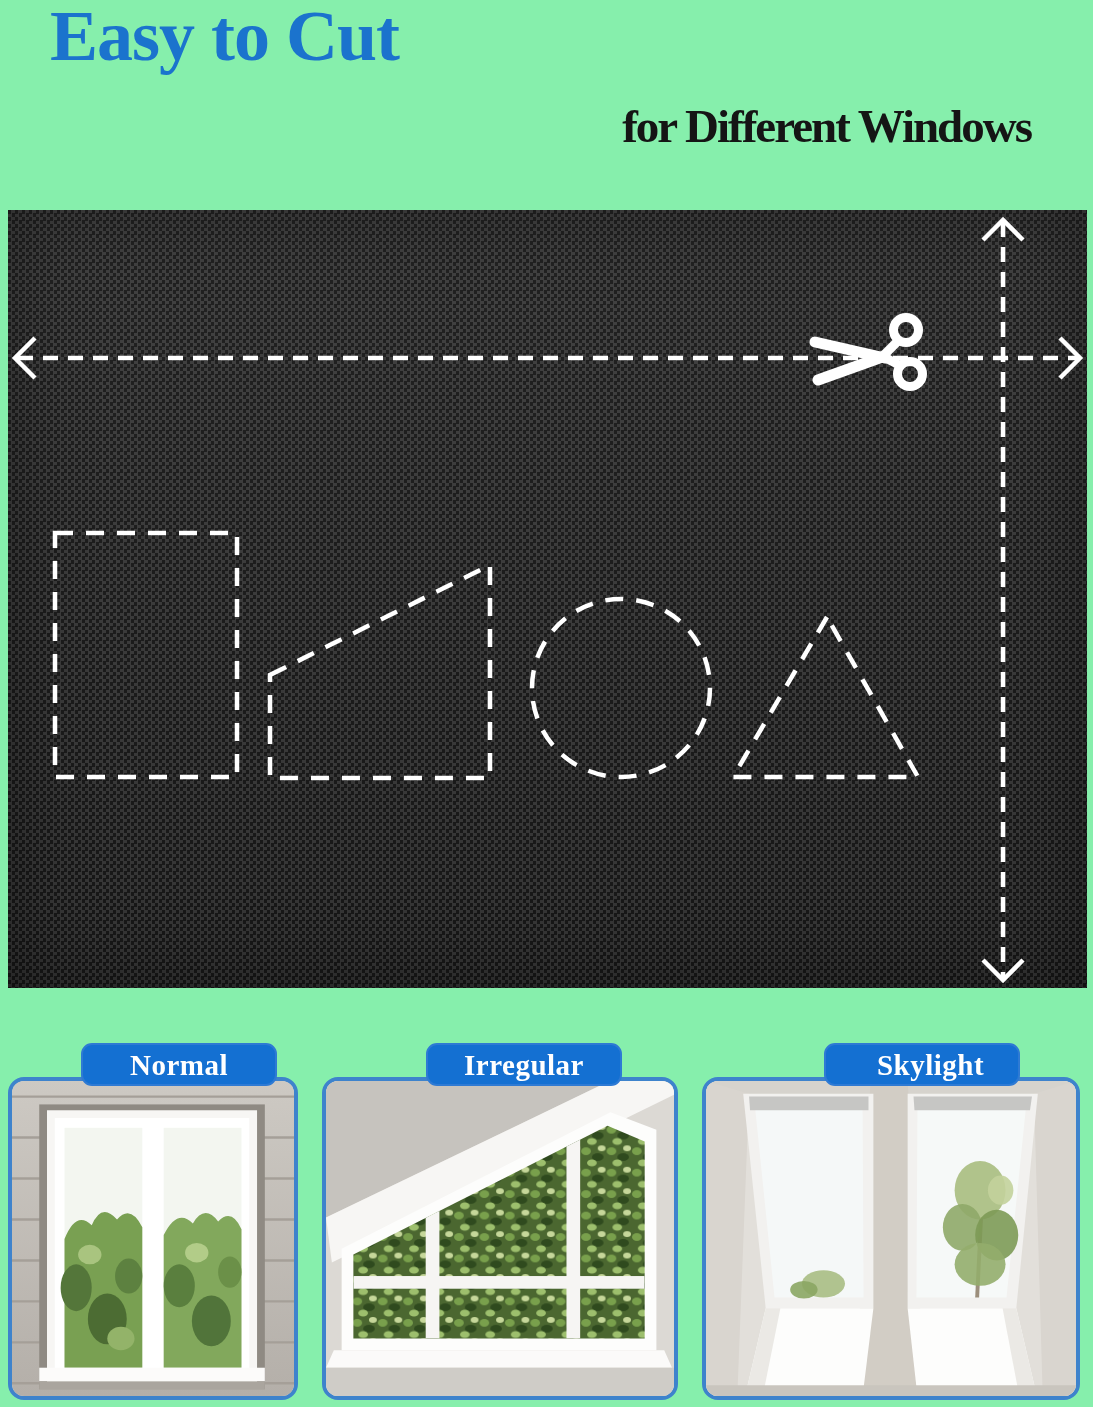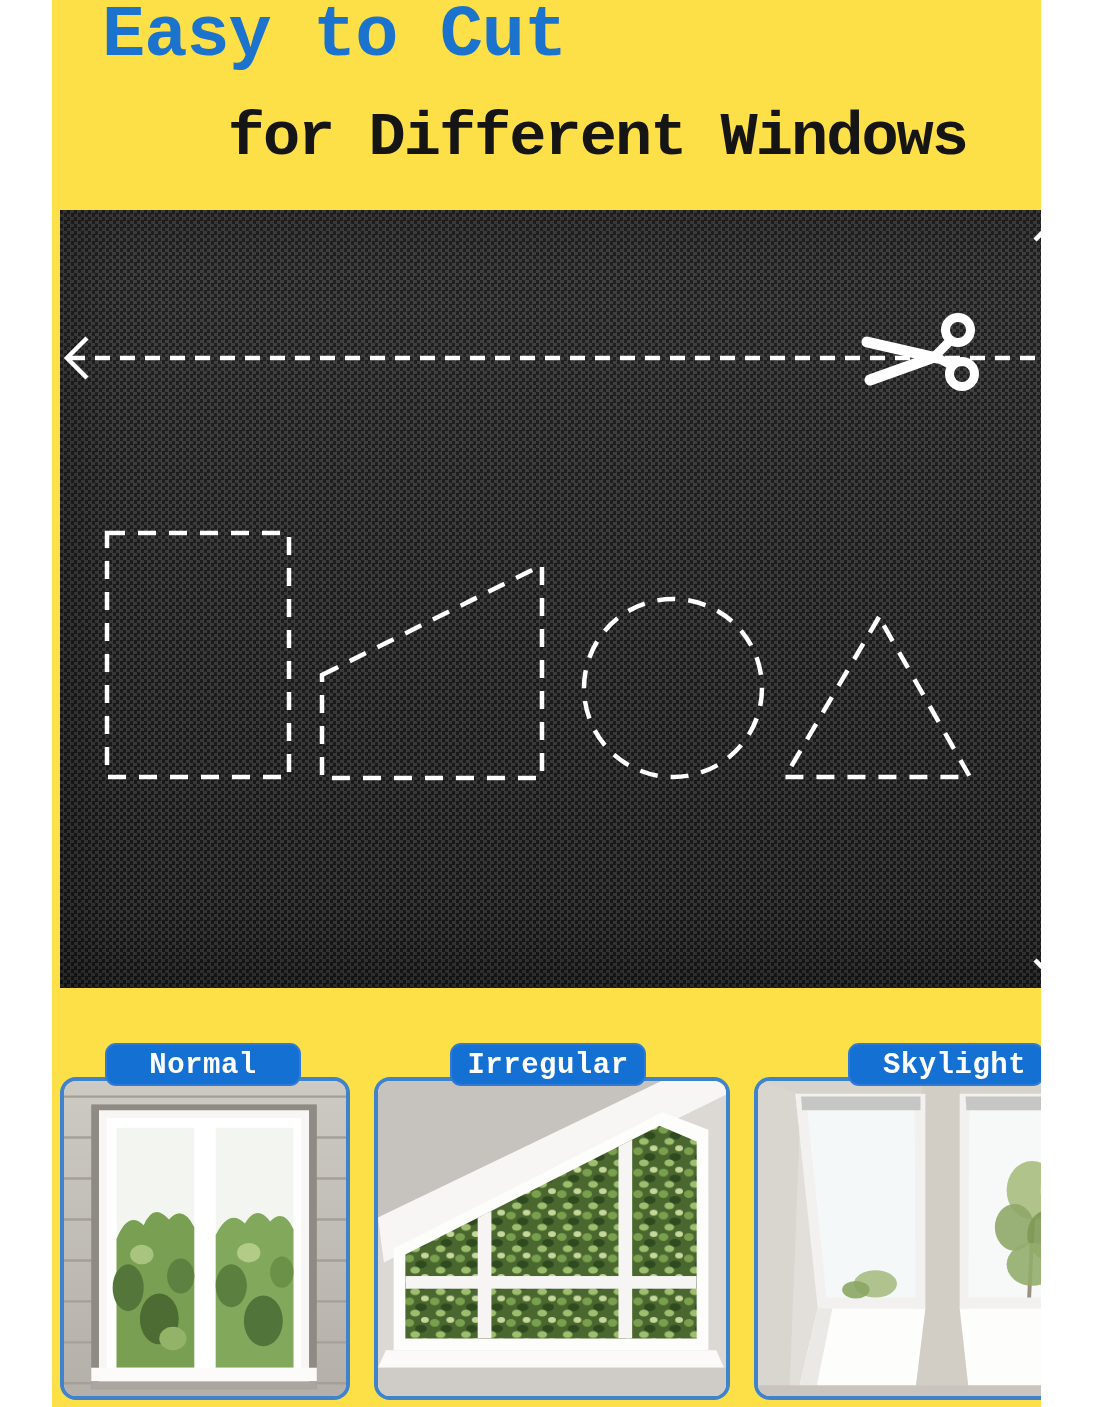--- a/index.html
+++ b/index.html
@@ -1,33 +1,33 @@
 <!DOCTYPE html>
 <html><head>
 <meta charset="utf-8">
 <style>
   html,body{margin:0;padding:0;background:#ffffff;}
   .page{
     position:relative;
-    width:989px;height:1407px;
+    width:1093px;height:1407px;
     margin:0 auto;
-    background:#fde047;
-    font-family:Liberation Mono, monospace;
+    background:#86efac;
+    font-family:Liberation Serif, serif;
     overflow:hidden;
   }
   
   .title{
     position:absolute;left:50px;top:-4px;
     font-size:72px;font-weight:bold;letter-spacing:-1px;
     color:#1b73cd;margin:0;line-height:80px;
   }
   .subtitle{
     position:absolute;right:58px;top:84px;
-    font-size:62px;font-weight:bold;letter-spacing:-2px;
-    color:#151515;margin:16px;line-height:76px;
+    font-size:47px;font-weight:bold;letter-spacing:-2px;
+    color:#151515;margin:4px;line-height:76px;
     white-space:nowrap;
   }
   
   .panel{
     position:absolute;left:8px;top:210px;width:1079px;height:778px;
     background:
       linear-gradient(rgba(255,255,255,0.04), rgba(0,0,0,0.10)),
       repeating-conic-gradient(#3a3a3a 0% 25%, #191919 25% 50%);
     background-size:100% 100%, 7px 7px;
     box-shadow: inset 0 0 80px rgba(0,0,0,0.35);
@@ -41,21 +41,21 @@
   }
   .card svg{display:block;width:100%;height:100%;}
   .card-normal{left:8px;width:290px;}
   .card-irregular{left:322px;width:356px;}
   .card-skylight{left:702px;width:378px;}
   .pill{
     position:absolute;top:1043px;height:43px;width:196px;
     background:#1470d2;border:2px solid #2e7ad4;border-radius:11px;
     color:#ffffff;font-size:29px;font-weight:bold;
     text-align:center;line-height:41px;letter-spacing:0.5px;
-    box-sizing:border-box;z-index:5;
+    box-sizing:border-box;z-index:5;margin-left:28px;
   }
   .pill-normal{left:53px;}
   .pill-irregular{left:398px;}
   .pill-skylight{left:796px;padding-left:17px;}
 </style>
 </head>
 <body>
 
 <div class="page">
 

